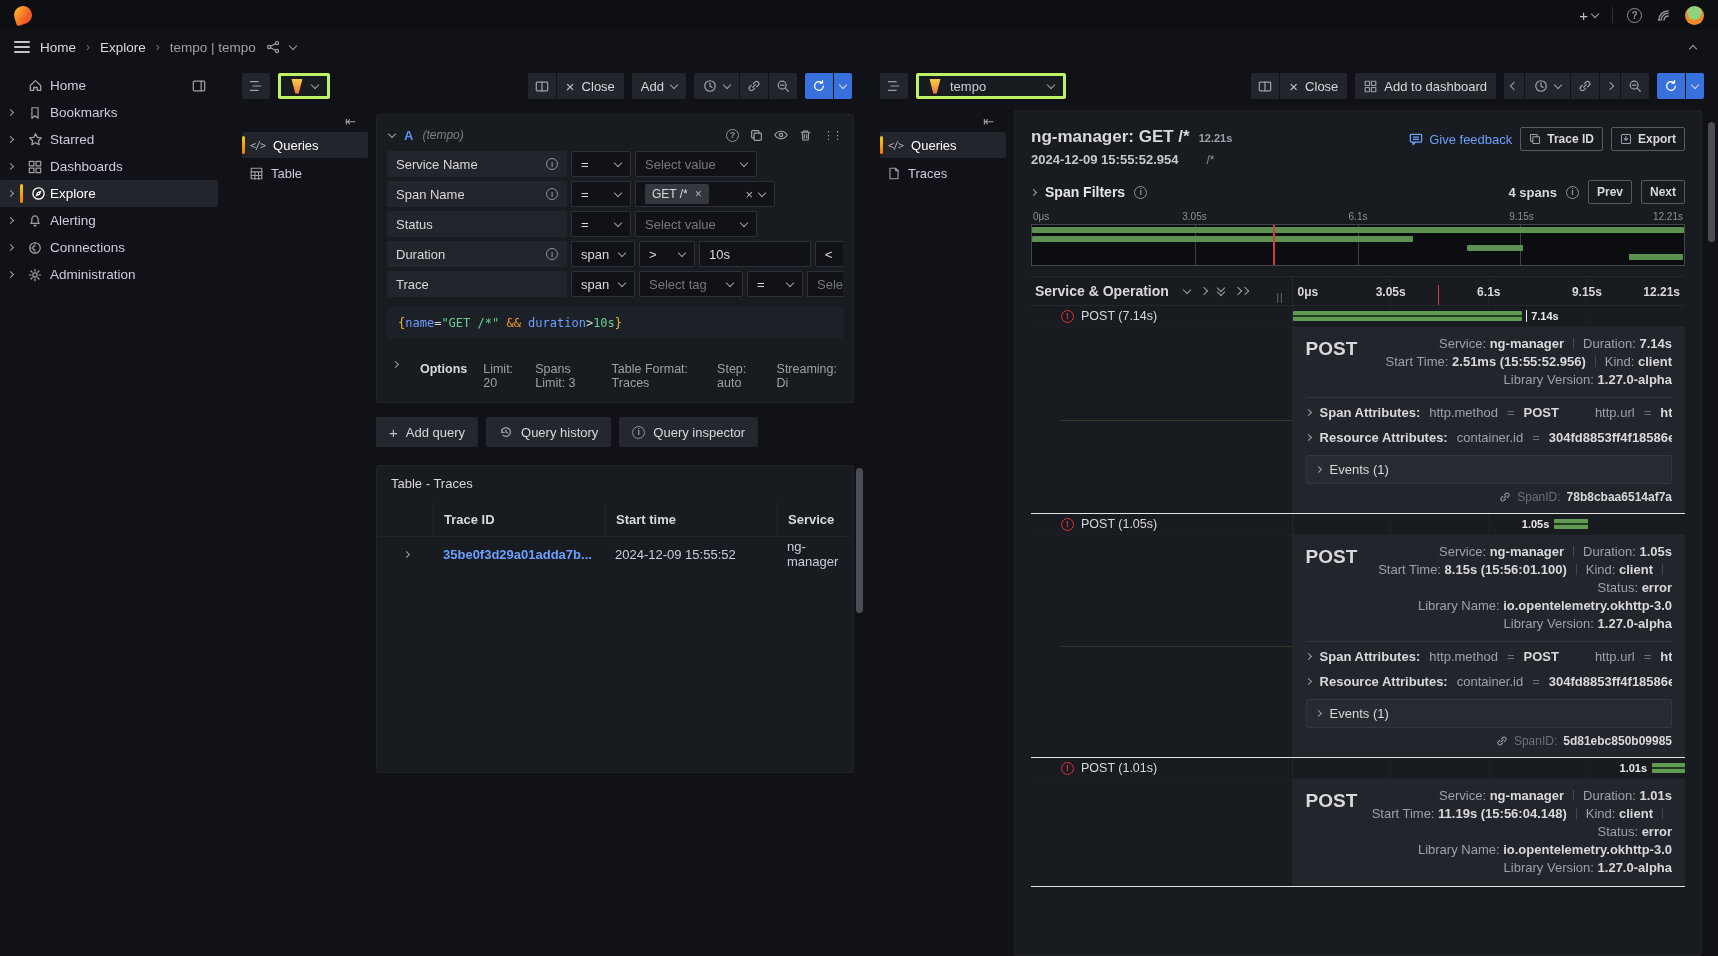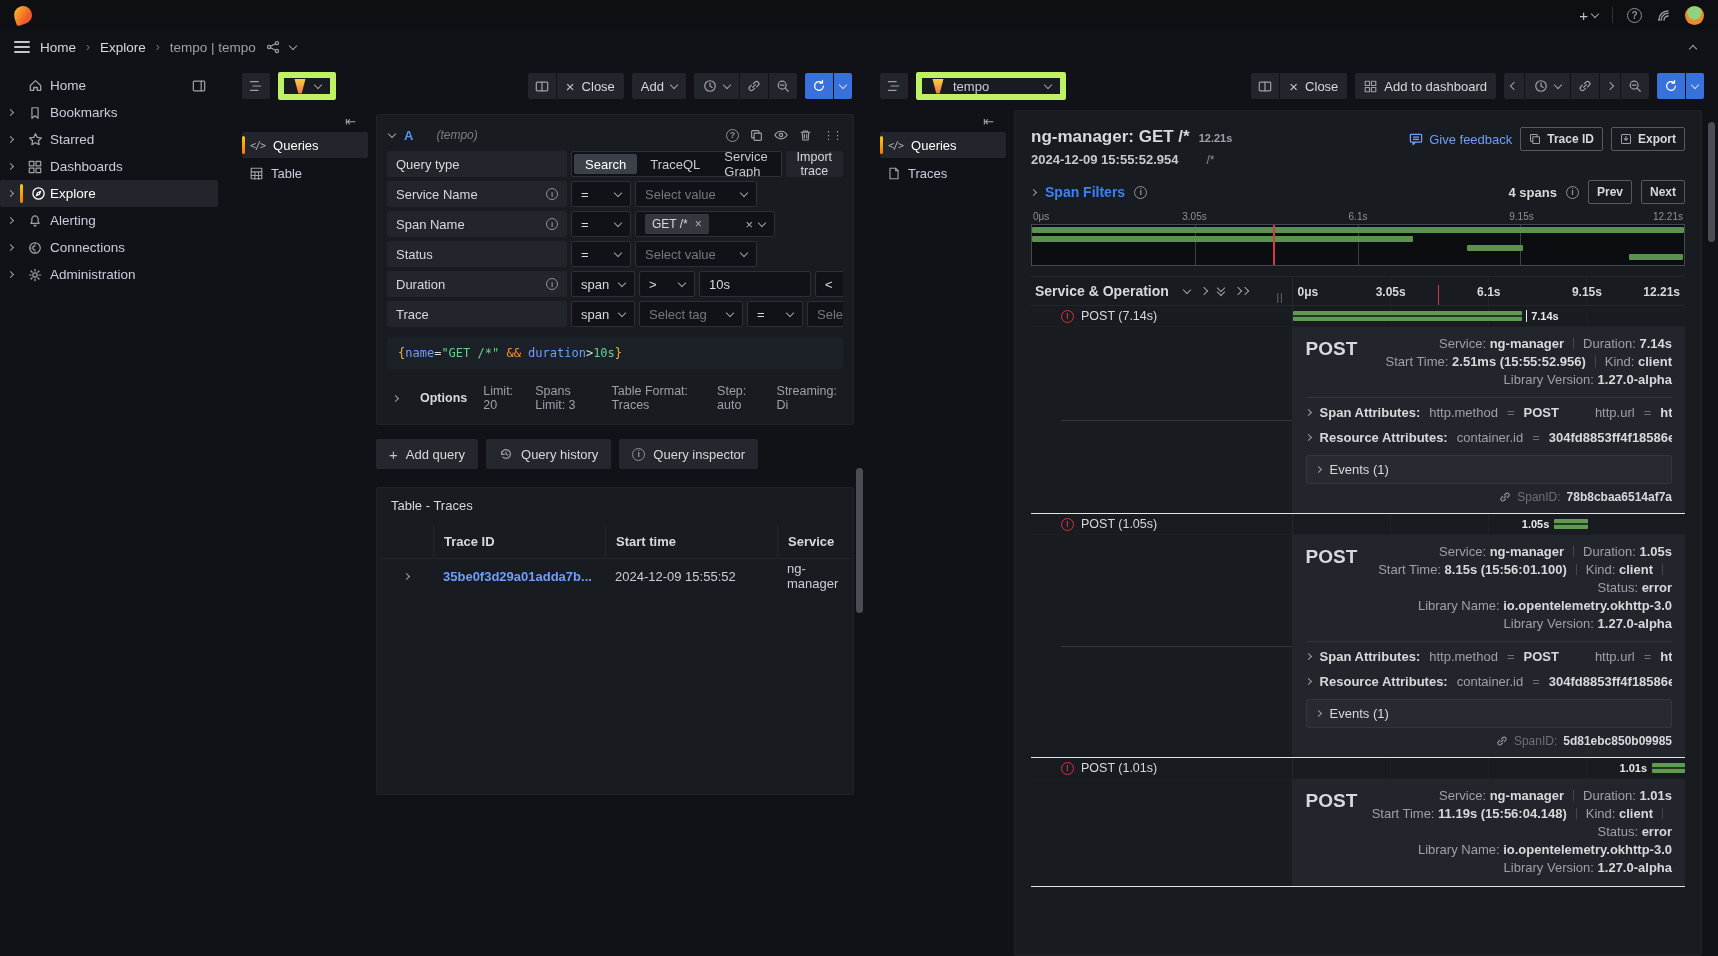--- a/index.html
+++ b/index.html
@@ -65,21 +65,21 @@
   .ptb .tright{margin-left:auto;display:flex;gap:8px;align-items:center}
   .tbtn{height:26px;display:inline-flex;align-items:center;gap:7px;padding:0 9px;background:#22252b;
         border:none;border-radius:2px;color:#d8d9da;font-size:13px;font-weight:500;font-family:inherit}
   .tbtn.icon{width:28px;justify-content:center;padding:0}
   .tgroup{display:flex;gap:1px}
   .tgroup .tbtn{border-radius:0}
   .tgroup .tbtn:first-child{border-radius:2px 0 0 2px}
   .tgroup .tbtn:last-child{border-radius:0 2px 2px 0}
   .tbtn.blue{background:#3871dc;color:#fff}
   .dspick{height:26px;display:inline-flex;align-items:center;gap:8px;padding:8px 9px;background:#181b1f;
-          border:6px solid #bef264;border-radius:2px}
+          border:3px solid #bef264;border-radius:2px}
   .tempologo{width:14px;height:15px;background:linear-gradient(180deg,#f8cf45,#f2743e);
              clip-path:polygon(10% 0,90% 0,62% 100%,38% 100%)}
   .xmark{font-size:15px;line-height:1;color:#c3c5cb}
 
   .pane-body{flex:1;display:flex;padding:2px 0 0 14px;min-height:0;position:relative}
   .rail{width:126px;flex:none}
   .rail-collapse{height:22px;display:flex;justify-content:flex-end;align-items:center;padding-right:12px;color:#9da0a8;font-size:13px}
   .rail-item{height:26px;display:flex;align-items:center;gap:8px;padding:0 8px;border-radius:2px;color:#ccccdc;
              position:relative;font-size:13px;margin-bottom:2px}
   .rail-item.active{background:#22252b;color:#fff}
@@ -87,41 +87,41 @@
         background:linear-gradient(#f2cc0c,#ff780a)}
   .codeicon{font-family:"DejaVu Sans Mono",monospace;font-size:10px;color:#aeb1b8;letter-spacing:-1px}
 
   .lcontent{flex:1;padding:4px 12px 0 8px;min-width:0}
   .card{background:#181b1f;border:1px solid #202228;border-radius:2px}
 
   
   .edcard{padding:8px 10px 10px}
   .ed-head{display:flex;align-items:center;gap:9px;height:24px;padding:0 2px}
   .refid{color:#5794f2;font-weight:700;font-size:13px}
-  .dsname{color:#7b7f87;font-style:italic;font-size:12px;margin-left:14px}
+  .dsname{color:#7b7f87;font-style:italic;font-size:12px;}
   .ed-icons{margin-left:auto;display:flex;gap:11px;align-items:center;color:#9da0a8}
   .grip{font-size:11px;color:#9da0a8;letter-spacing:-2px}
   .qrow{display:flex;gap:4px;margin-top:4px;height:26px;overflow:hidden}
   .qlabel{width:180px;flex:none;background:#22252b;border-radius:2px;display:flex;align-items:center;gap:6px;
           padding:0 9px;font-size:13px;color:#d8d9da}
   .qlabel .cir{margin-left:auto;width:12px;height:12px;font-size:8px}
   .qsel{background:#111217;border:1px solid #2c3038;border-radius:2px;display:flex;align-items:center;gap:9px;
         padding:0 9px;font-size:13px;color:#d8d9da;flex:none}
   .qsel .ph{color:#73777e}
   .chip{background:#34373e;border-radius:2px;height:20px;display:flex;align-items:center;gap:7px;padding:0 7px;font-size:12px;color:#d8d9da}
   .chip .x{font-size:12px;color:#aeb1b8}
   .radio{display:flex;background:#111217;border:1px solid #2c3038;border-radius:2px;padding:2px;gap:2px}
   .radio .opt{padding:1px 11px;border-radius:2px;font-size:13px;color:#c7c9cf;display:flex;align-items:center}
   .radio .opt.active{background:#3c4048;color:#fff;font-weight:500}
   .qinput{background:#111217;border:1px solid #2c3038;border-radius:2px;color:#d8d9da;font-size:13px;
           padding:0 9px;font-family:inherit;outline:none}
   .qcode{margin-top:10px;background:#1c2027;border-radius:2px;padding:9px 11px;
          font-family:"DejaVu Sans Mono",monospace;font-size:12px;white-space:nowrap;overflow:hidden}
   .tk-b{color:#eab839}.tk-k{color:#6e9fff}.tk-o{color:#d8d9da}.tk-s{color:#6ccf8e}.tk-a{color:#ff9830}
-  .qopts{margin-top:10px;display:flex;gap:16px;align-items:center;padding:5px 6px 2px;font-size:12.5px;color:#9da0a8}
+  .qopts{margin-top:18px;display:flex;gap:16px;padding:5px 6px 2px;font-size:12.5px;color:#9da0a8}
   .qopts .ttl{color:#d8d9da;font-weight:600;margin-left:6px}
 
   .acts{display:flex;gap:8px;margin-top:14px}
   .abtn{height:30px;display:inline-flex;align-items:center;gap:8px;padding:0 13px;background:#24272d;
         border:none;border-radius:2px;color:#d8d9da;font-size:13px;font-weight:500;font-family:inherit}
 
   
   .tablecard{margin-top:18px;height:308px;padding:10px 0 0}
   .tc-title{padding:0 14px 12px;font-weight:500;color:#d8d9da;font-size:13px}
   .trow{display:flex;height:34px;align-items:center;margin:0 2px}
@@ -143,21 +143,21 @@
   .th-left h1{margin:0;font-size:17px;font-weight:700;color:#d8d9da;display:flex;gap:9px;align-items:baseline}
   .th-left .dur{font-size:11px;color:#9da0a8;font-weight:700}
   .th-ts{margin-top:5px;font-size:13px;font-weight:600;color:#c8c9ce;display:flex;gap:28px;align-items:center}
   .th-ts .path{color:#8d9097;font-weight:400;font-size:12px}
   .th-right{margin-left:auto;display:flex;gap:8px;align-items:flex-start}
   .link-blue{color:#6e9fff;font-size:13px;display:flex;gap:6px;align-items:center;height:24px}
   .obtn{height:24px;border:1px solid #565a62;border-radius:2px;background:transparent;color:#d8d9da;
         font-weight:600;font-size:12px;display:inline-flex;align-items:center;gap:6px;padding:0 8px;font-family:inherit}
 
   .sf-row{display:flex;align-items:center;margin-top:12px;gap:9px;height:26px}
-  .sf-row .ttl{font-size:14px;font-weight:600;color:#3b82f6}
+  .sf-row .ttl{font-size:14px;font-weight:600;color:#e5e5e5}
   .sf-right{margin-left:auto;display:flex;align-items:center;gap:9px}
   .sf-right .cnt{font-weight:700;color:#d8d9da}
 
   .mm{margin-top:6px}
   .mm-labels{position:relative;height:13px;font-size:10px;color:#8d9097}
   .mm-labels span{position:absolute;top:0}
   .mt0{left:2px}.mt1{left:25%;transform:translateX(-50%)}.mt2{left:50%;transform:translateX(-50%)}
   .mt3{left:75%;transform:translateX(-50%)}.mt4{right:2px}
   .mm-canvas{position:relative;height:42px;background:#0b0d10;border:1px solid #45484f;overflow:hidden;
       background-image:linear-gradient(#3c4046,#3c4046),linear-gradient(#3c4046,#3c4046),linear-gradient(#3c4046,#3c4046);
@@ -460,31 +460,20 @@
                     <path d="M1 6s2.6-4.3 7-4.3S15 6 15 6s-2.6 4.3-7 4.3S1 6 1 6z"></path>
                     <circle cx="8" cy="6" r="1.9"></circle>
                   </svg>
                 <svg class="ic" width="13" height="13" viewBox="0 0 16 16">
                     <path d="M2.5 4h11M5.5 4V2.5h5V4M4 4l.7 9.5h6.6L12 4M6.6 6.5v4.5M9.4 6.5v4.5"></path>
                   </svg>
                 <span class="grip">⋮⋮</span>
               </div>
             </div>
 
-            <div class="qrow">
-              <div class="qlabel">
-                  <span>Query type</span>
-                </div>
-              <div class="radio">
-                <span class="opt active">Search</span>
-                <span class="opt">TraceQL</span>
-                <span class="opt">Service Graph</span>
-              </div>
-              <button class="tbtn" style="margin-left:auto;font-size:12.5px">Import trace</button>
-            </div>
 
             <div class="qrow">
               <div class="qlabel">
                   <span>Service Name</span>
                   <span class="cir">i</span>
                 </div>
               <div class="qsel" style="width:60px">
                   <span>=</span>
                   <i class="chv d" style="margin-left:auto"></i>
                 </div>

